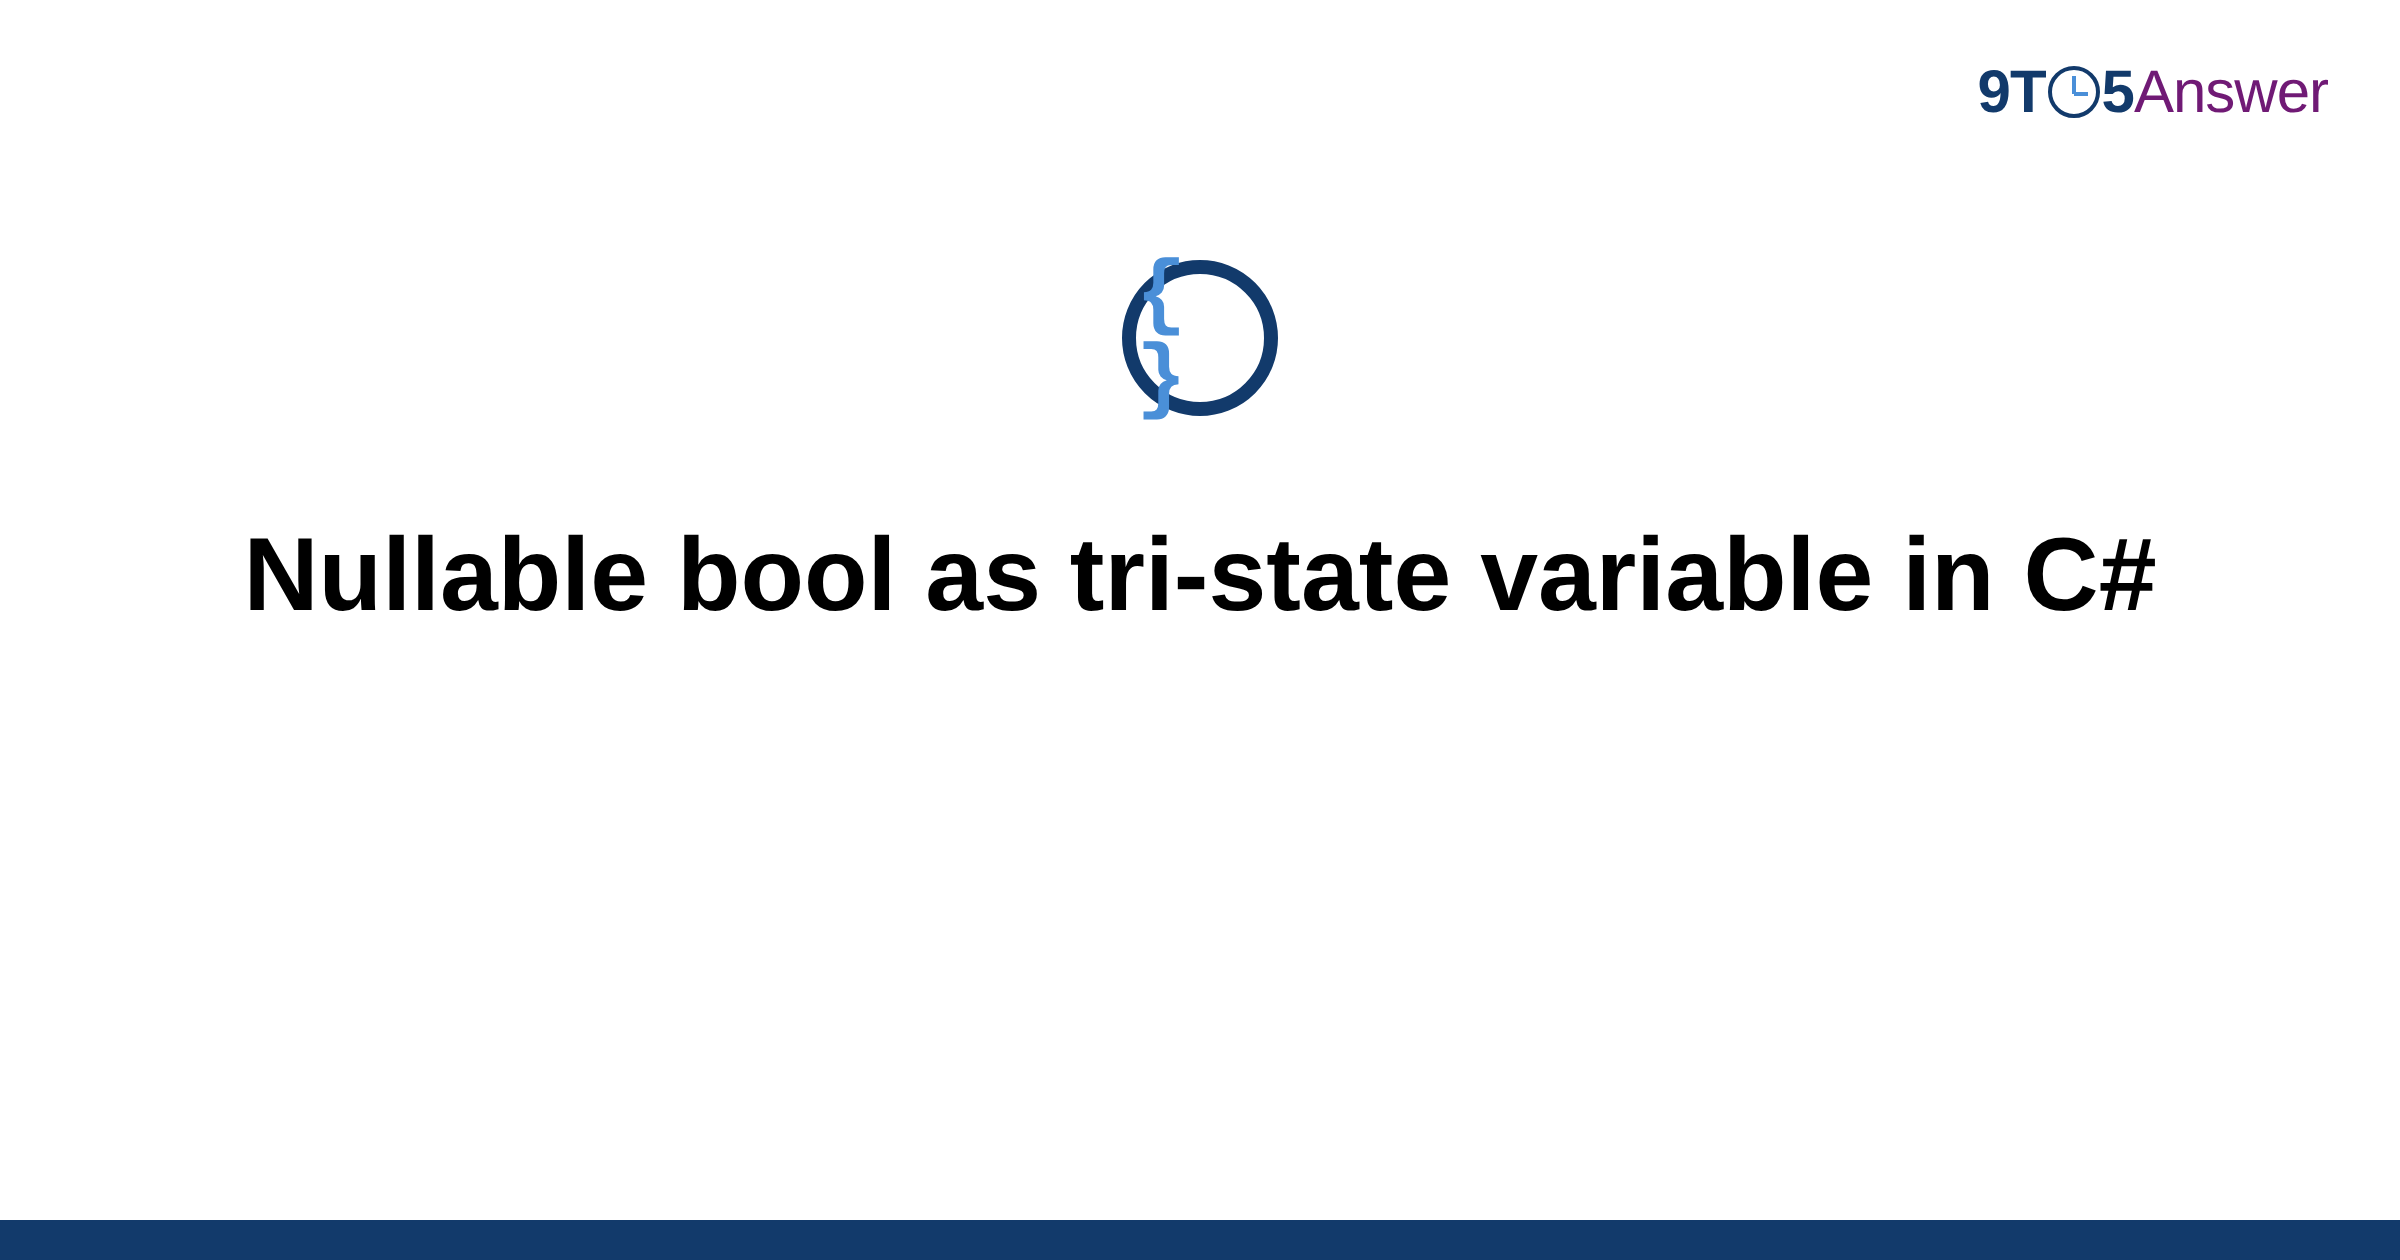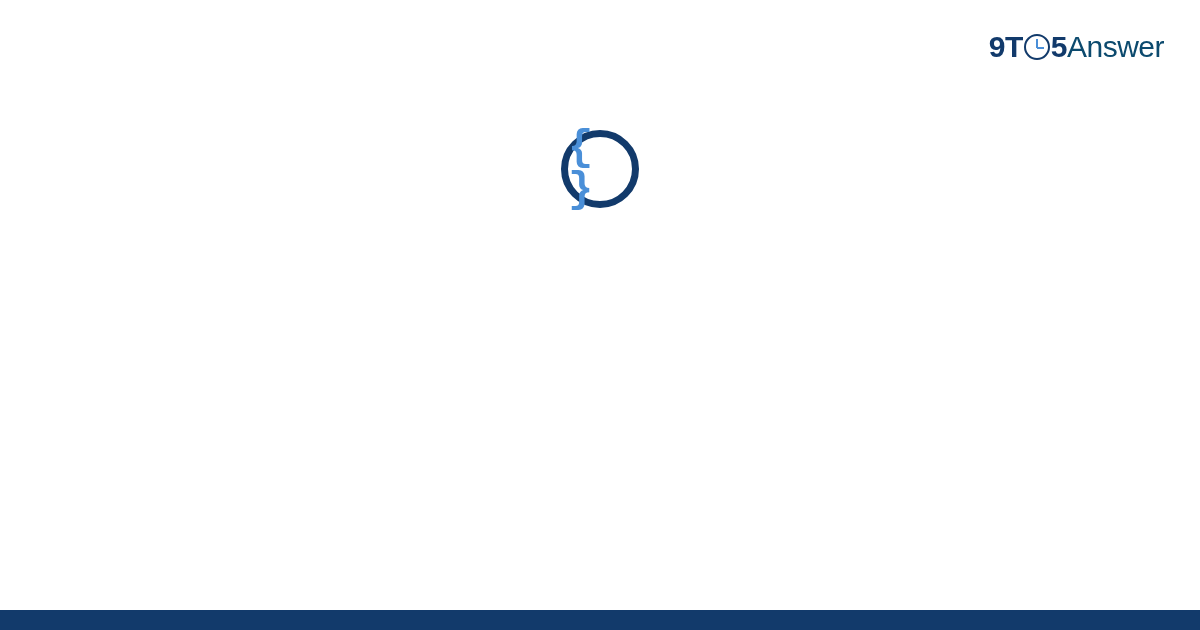--- a/index.html
+++ b/index.html
@@ -55,21 +55,21 @@
       width: 7px;
       height: 2px;
       background: #4a8fd8;
       top: 11px;
       left: 50%;
     }
     .logo-five {
       color: #123a6b;
     }
     .logo-answer {
-      color: #0c4a6e;
+      color: #701a75;
       font-weight: 400;
     }
     .content {
       position: absolute;
       top: 130px;
       left: 0;
       right: 0;
       display: flex;
       flex-direction: column;
       align-items: center;
@@ -113,15 +113,16 @@
 <body>
 
 <div class="logo-wrapper">
   <span class="logo-nine">9</span><span class="logo-t">T</span><span class="logo-clock"></span><span class="logo-five">5</span><span class="logo-answer">Answer</span>
 </div>
 
 <div class="content">
   <div class="code-icon-container">
     <span class="code-braces">{ }</span>
   </div>
+  <h1 class="title">Nullable bool as tri-state variable in C#</h1>
 </div>
 
 <div class="footer-bar"></div>
 
 </body></html>

